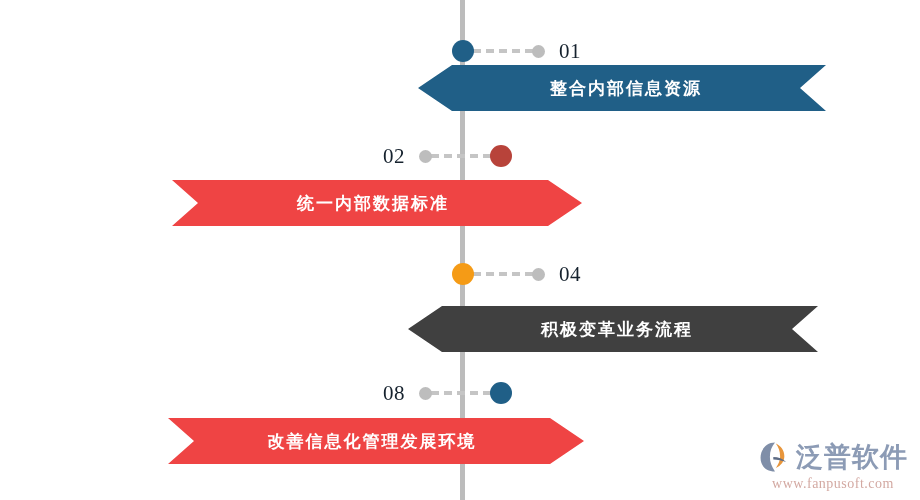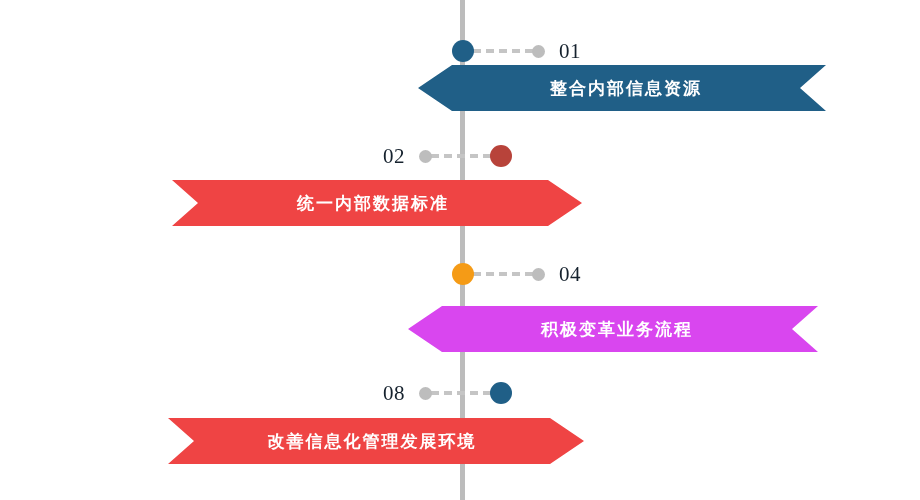--- a/index.html
+++ b/index.html
@@ -173,31 +173,44 @@
     </div>
   </div>
 
   <div class="step-row">
     <div class="connector" style="left:452px; top:263px;">
       <div class="node-dot" style="background:#f59b16;"></div>
       <div class="dashed-line"></div>
       <div class="small-dot"></div>
       <div class="step-number num-right">04</div>
     </div>
-    <div class="ribbon point-left" style="left:408px; top:306px; width:350px; background:#d946ef;">
+    <div class="ribbon point-left" style="left:408px; top:306px; width:350px; background:#404040;">
       <span class="ribbon-label">积极变革业务流程</span>
     </div>
   </div>
 
   <div class="step-row">
     <div class="connector" style="left:352px; top:382px;">
       <div class="step-number num-left">08</div>
       <div class="small-dot"></div>
       <div class="dashed-line"></div>
       <div class="node-dot" style="background:#205f87;"></div>
     </div>
     <div class="ribbon point-right" style="left:168px; top:418px; width:356px; background:#ef4444;">
       <span class="ribbon-label">改善信息化管理发展环境</span>
     </div>
   </div>
 
+  <div class="watermark">
+    <div class="wm-top">
+      <span class="wm-mark">
+        <svg viewBox="0 0 40 40" width="34" height="34" aria-hidden="true">
+          <path d="M20 3 C10 3 3 11 3 21 C3 31 10 37 20 37 C16 31 14 26 14 20 C14 13 16 8 20 3 Z" fill="#7f8ea8"></path>
+          <path d="M21 4 C27 7 31 12 31 19 C31 25 27 30 21 33 C25 27 26 23 26 19 C26 13 24 8 21 4 Z" fill="#e8963c"></path>
+          <path d="M18 20 C24 20 29 22 33 26 C28 24 23 23 18 23 Z" fill="#5d6b84"></path>
+        </svg>
+      </span>
+      <span class="wm-name">泛普软件</span>
+    </div>
+    <div class="wm-url">www.fanpusoft.com</div>
+  </div>
 
 </div>
 
 </body></html>

